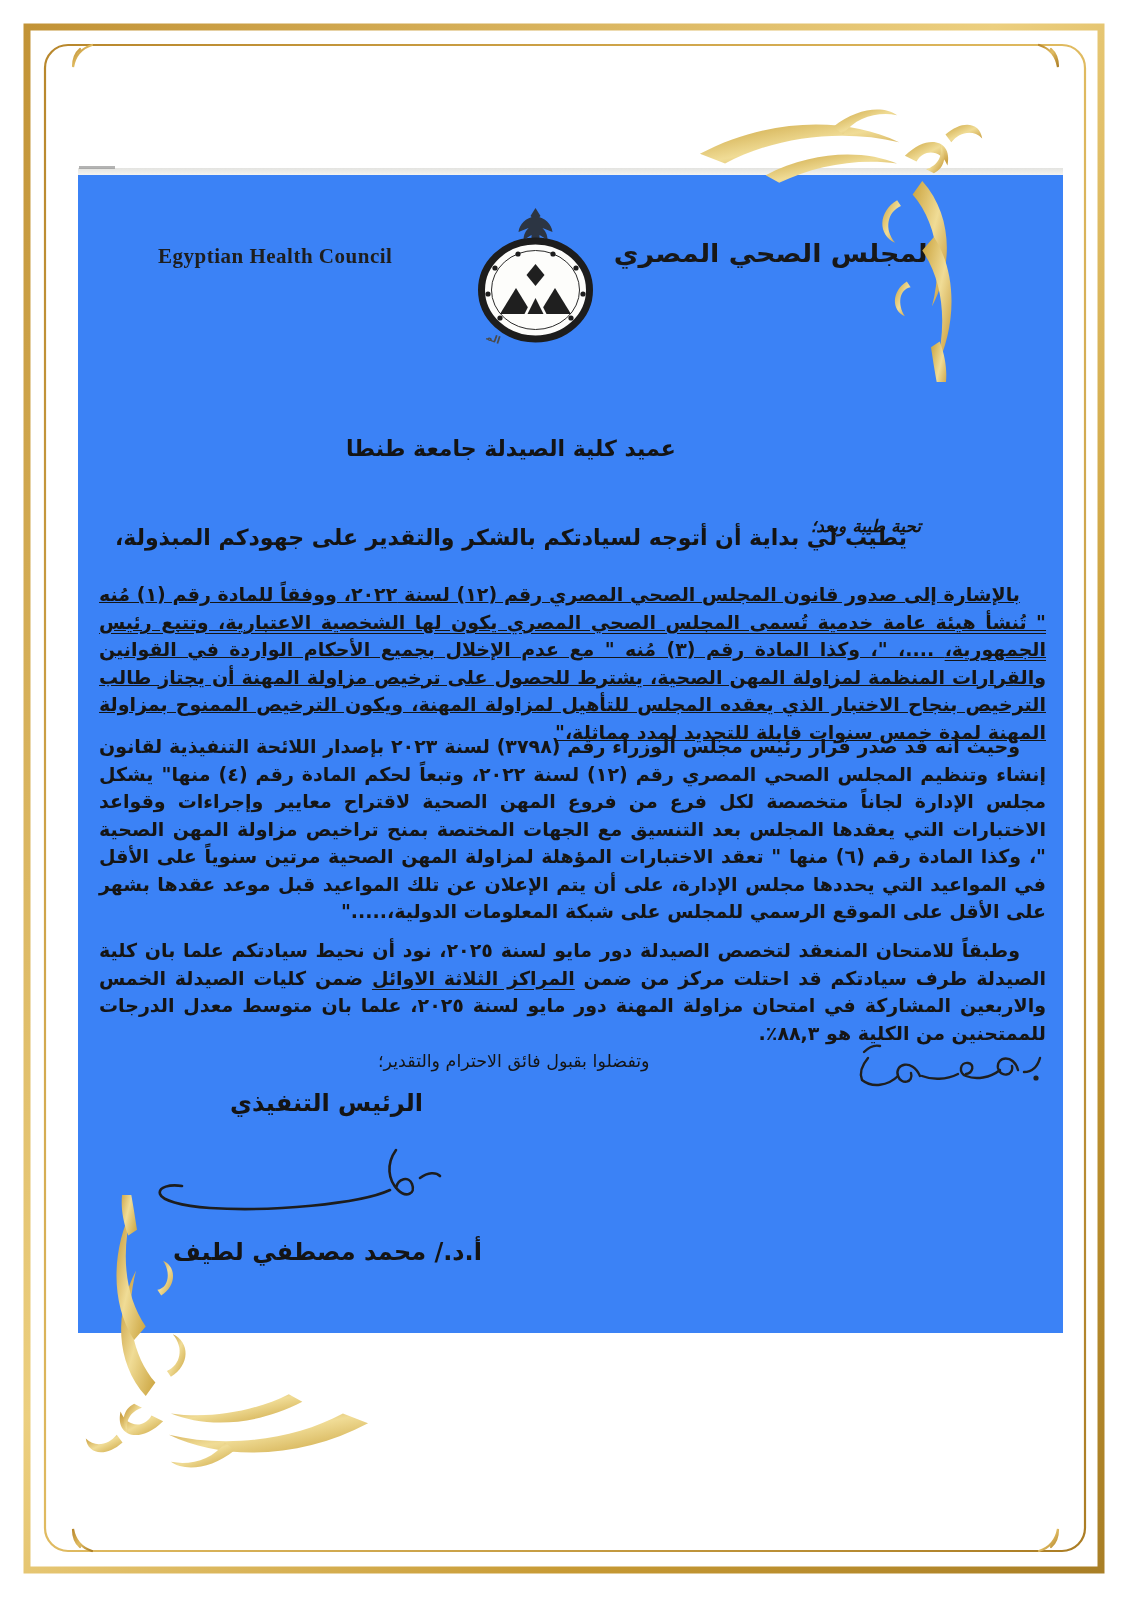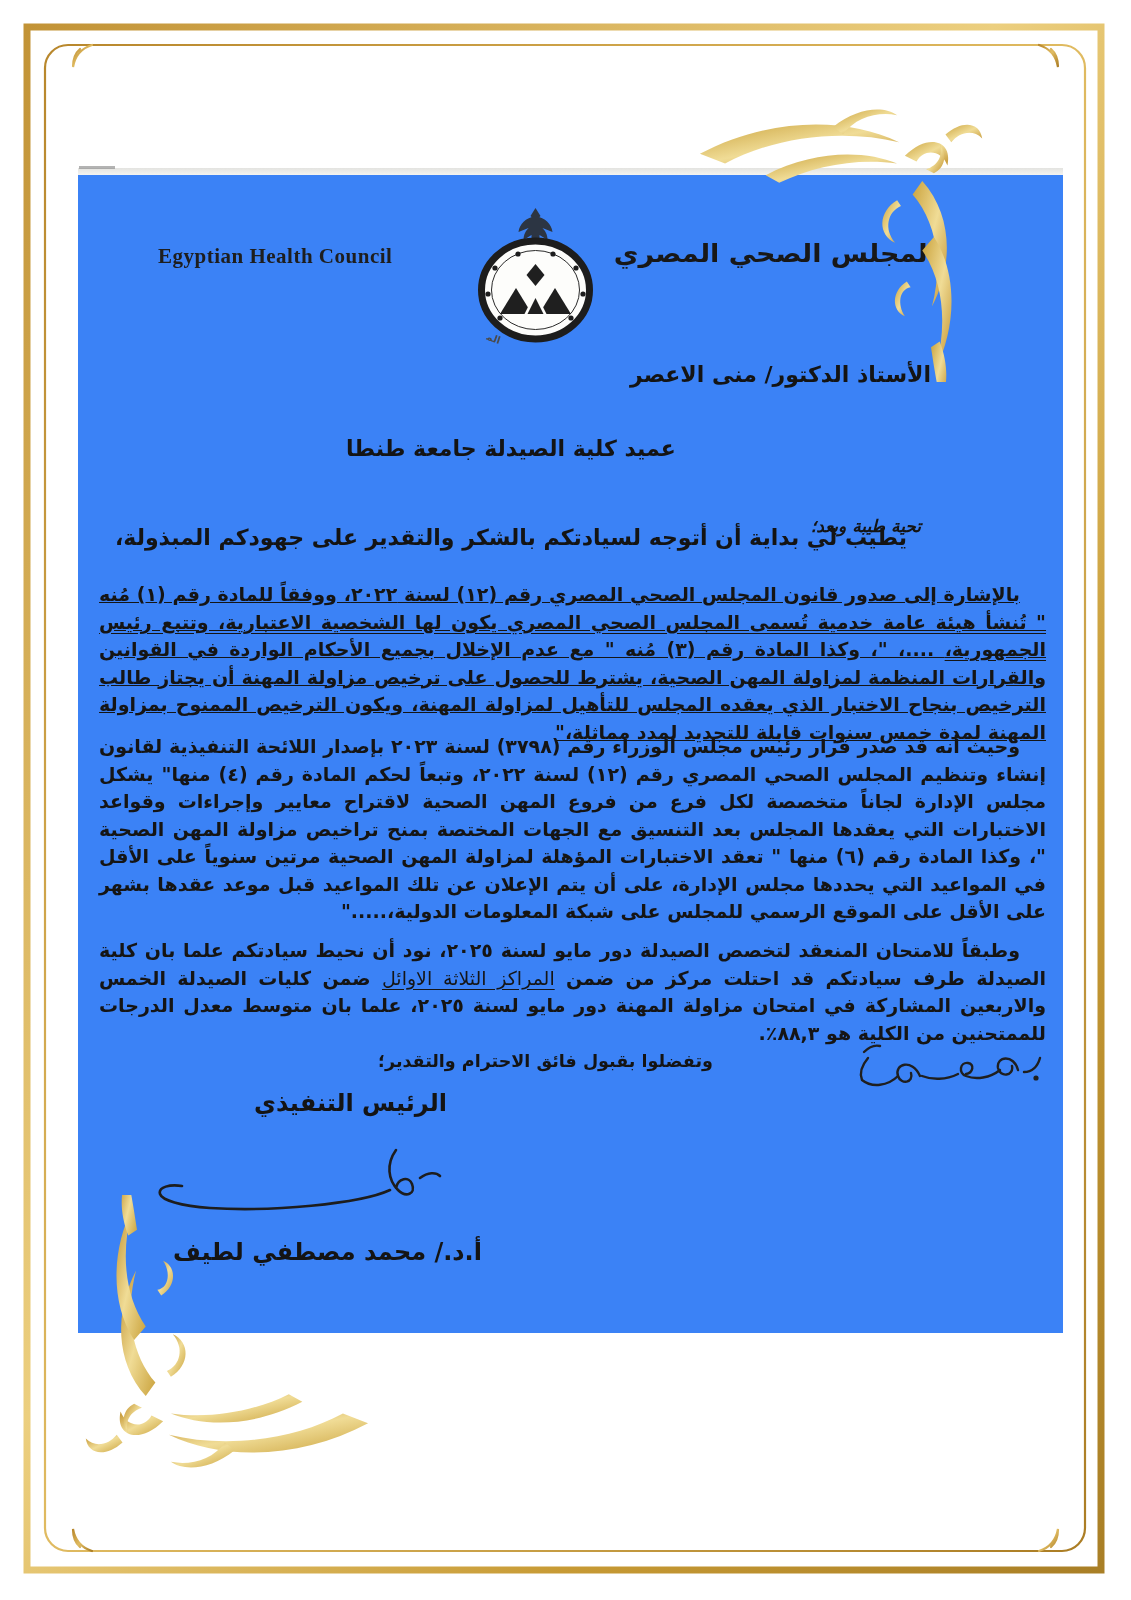--- a/index.html
+++ b/index.html
@@ -42,25 +42,25 @@
   .opening{position:absolute;right:156px;top:357px;font-size:22px;font-weight:700;}
   .para{
     position:absolute;right:17px;width:947px;
     font-size:19px;font-weight:700;line-height:27.5px;
     text-align:justify;text-align-last:right;text-indent:26px;color:#151515;
   }
   .p1{top:394px;text-decoration:underline;}
   .p2{top:546px;}
   .p3{top:750px;}
   .u{text-decoration:underline;text-underline-offset:4px;}
-  .hl{text-decoration:underline;text-underline-offset:4px;font-weight:400;}
-  .closing{position:absolute;left:300px;top:883px;font-size:17.5px;font-weight:700;}
+  .hl{text-decoration:underline;text-underline-offset:4px;font-weight:700;}
+  .closing{position:absolute;left:300px;top:883px;font-size:17.5px;font-weight:400;}
   
   .sig-hand-right{position:absolute;left:772px;top:862px;width:200px;height:75px;}
-  .sig-title1{position:absolute;left:152px;top:921px;font-size:24px;font-weight:800;margin-left:24px;}
+  .sig-title1{position:absolute;left:152px;top:921px;font-size:24px;font-weight:800;}
   .sig-title2{position:absolute;left:88px;top:965px;font-size:24px;font-weight:800;}
   .sig-swoosh{position:absolute;left:60px;top:980px;width:330px;height:75px;}
   .sig-name{position:absolute;left:95px;top:1070px;font-size:24px;font-weight:800;}
   .ltr{direction:ltr;}
 </style>
 </head>
 <body>
 
 <svg class="frame-svg" viewBox="0 0 1131 1600">
   <defs>
@@ -132,21 +132,20 @@
           <path id="capArc" d="M 30,138 Q 77,158 125,134"></path>
         </defs>
       <text font-size="10" font-weight="700" fill="#4a4a4a" font-family="DejaVu Sans, sans-serif">
         <textPath href="#capArc" startOffset="12%">المجلس الصحي المصري</textPath>
       </text>
     </svg>
   </div>
 
   <div class="org-ar">المجلس الصحي المصري</div>
 
-  <div class="rcpt-name">الأستاذ الدكتور/ منى الاعصر</div>
   <div class="rcpt-title">عميد كلية الصيدلة جامعة طنطا</div>
 
   <div class="salutation">تحية طيبة وبعد؛</div>
   <div class="opening">يطيب لي بداية أن أتوجه لسيادتكم بالشكر والتقدير على جهودكم المبذولة،</div>
 
   <p class="para p1"><span>بالإشارة إلى صدور قانون المجلس الصحي المصري رقم (١٢) لسنة ٢٠٢٢، ووفقاً للمادة رقم (١) مُنه </span><span class="u">" تُنشأ هيئة عامة خدمية تُسمى المجلس الصحي المصري يكون لها الشخصية الاعتبارية، وتتبع رئيس الجمهورية،</span><span> ....، "، وكذا المادة رقم (٣) مُنه " مع عدم الإخلال بجميع الأحكام الواردة في القوانين والقرارات المنظمة لمزاولة المهن الصحية، يشترط للحصول على ترخيص مزاولة المهنة أن يجتاز طالب الترخيص بنجاح الاختبار الذي يعقده المجلس للتأهيل لمزاولة المهنة، ويكون الترخيص الممنوح بمزاولة المهنة لمدة خمس سنوات قابلة للتجديد لمدد مماثلة،"</span></p>
 
   <p class="para p2">وحيث أنه قد صدر قرار رئيس مجلس الوزراء رقم (٣٧٩٨) لسنة ٢٠٢٣ بإصدار اللائحة التنفيذية لقانون إنشاء وتنظيم المجلس الصحي المصري رقم (١٢) لسنة ٢٠٢٢، وتبعاً لحكم المادة رقم (٤) منها" يشكل مجلس الإدارة لجاناً متخصصة لكل فرع من فروع المهن الصحية لاقتراح معايير وإجراءات وقواعد الاختبارات التي يعقدها المجلس بعد التنسيق مع الجهات المختصة بمنح تراخيص مزاولة المهن الصحية "، وكذا المادة رقم (٦) منها " تعقد الاختبارات المؤهلة لمزاولة المهن الصحية مرتين سنوياً على الأقل في المواعيد التي يحددها مجلس الإدارة، على أن يتم الإعلان عن تلك المواعيد قبل موعد عقدها بشهر على الأقل على الموقع الرسمي للمجلس على شبكة المعلومات الدولية،....."</p>
 
   <p class="para p3"><span>وطبقاً للامتحان المنعقد لتخصص الصيدلة دور مايو لسنة ٢٠٢٥، نود أن نحيط سيادتكم علما بان كلية الصيدلة طرف سيادتكم قد احتلت مركز من ضمن </span><span class="hl">المراكز الثلاثة الاوائل</span><span> ضمن كليات الصيدلة الخمس والاربعين المشاركة في امتحان مزاولة المهنة دور مايو لسنة ٢٠٢٥، علما بان متوسط معدل الدرجات للممتحنين من الكلية هو ٨٨,٣٪.</span></p>

